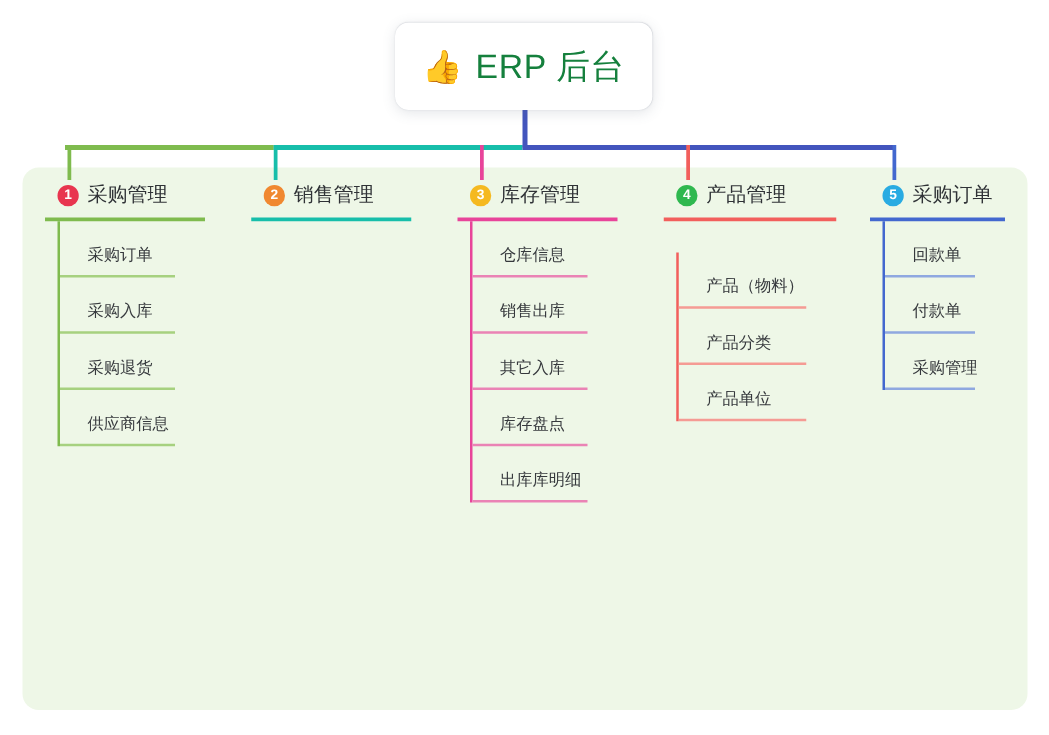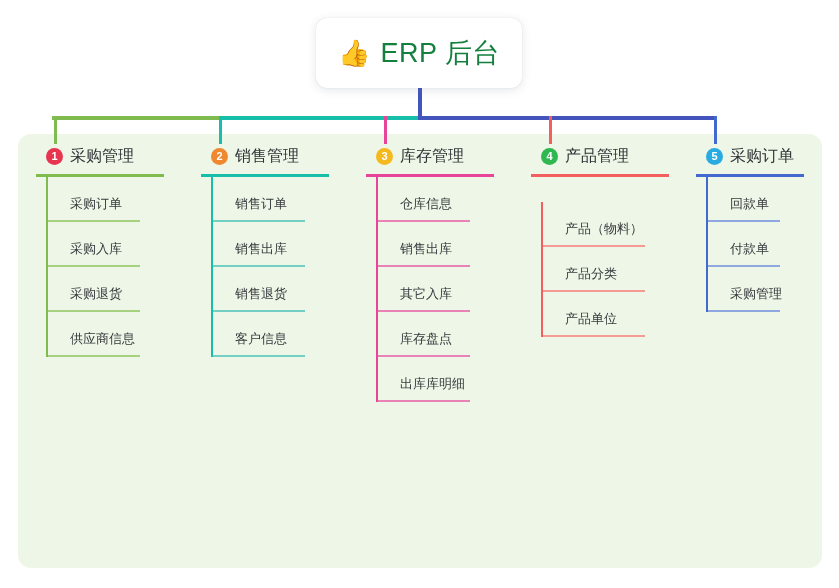--- a/index.html
+++ b/index.html
@@ -177,38 +177,20 @@
           <div class="leaf-rule" style="background: rgb(166, 209, 127); width: 92px;"></div>
         </div>
       </div>
     </div>
     <div class="column" style="left: 201px; width: 150px;">
       <div class="col-head">
         <span class="badge" style="background: rgb(240, 136, 48);">2</span>
         <span class="col-title">销售管理</span>
       </div>
       <div class="head-rule" style="background: rgb(23, 190, 170); width: 128px;"></div>
-      <div class="branch-body" style="border-left-color: rgb(23, 190, 170);">
-        <div class="leaf">
-          <span class="leaf-label">销售订单</span>
-          <div class="leaf-rule" style="background: rgb(115, 207, 196); width: 92px;"></div>
-        </div>
-        <div class="leaf">
-          <span class="leaf-label">销售出库</span>
-          <div class="leaf-rule" style="background: rgb(115, 207, 196); width: 92px;"></div>
-        </div>
-        <div class="leaf">
-          <span class="leaf-label">销售退货</span>
-          <div class="leaf-rule" style="background: rgb(115, 207, 196); width: 92px;"></div>
-        </div>
-        <div class="leaf">
-          <span class="leaf-label">客户信息</span>
-          <div class="leaf-rule" style="background: rgb(115, 207, 196); width: 92px;"></div>
-        </div>
-      </div>
     </div>
     <div class="column" style="left: 366px; width: 150px;">
       <div class="col-head">
         <span class="badge" style="background: rgb(245, 185, 32);">3</span>
         <span class="col-title">库存管理</span>
       </div>
       <div class="head-rule" style="background: rgb(232, 68, 154); width: 128px;"></div>
       <div class="branch-body" style="border-left-color: rgb(232, 68, 154);">
         <div class="leaf">
           <span class="leaf-label">仓库信息</span>

